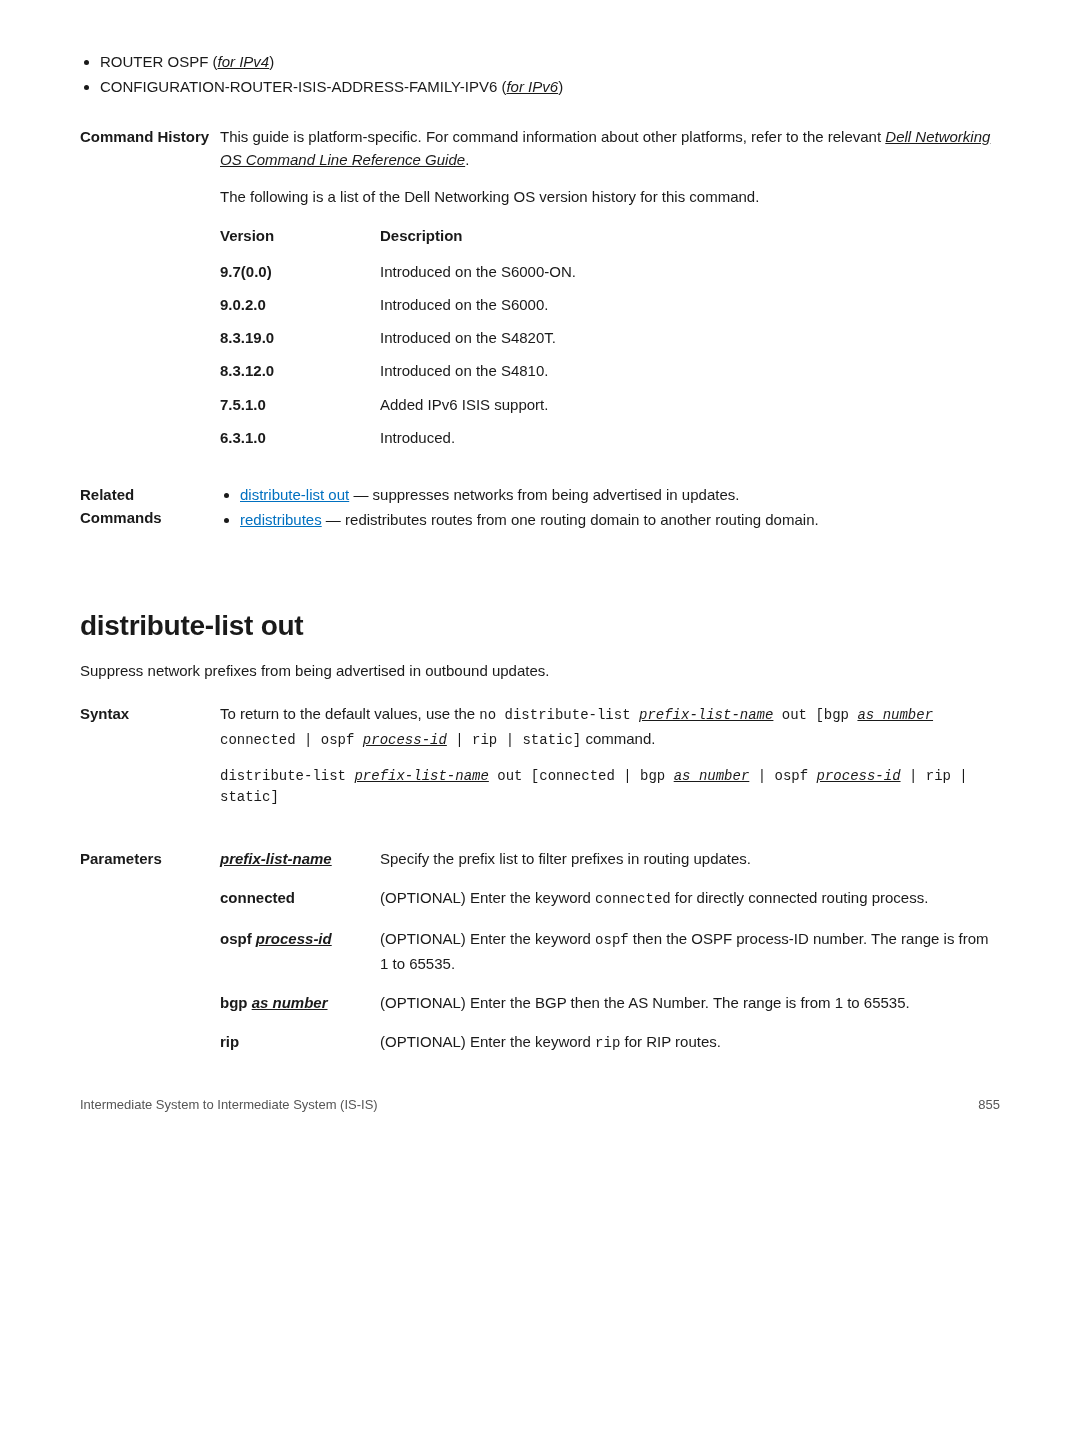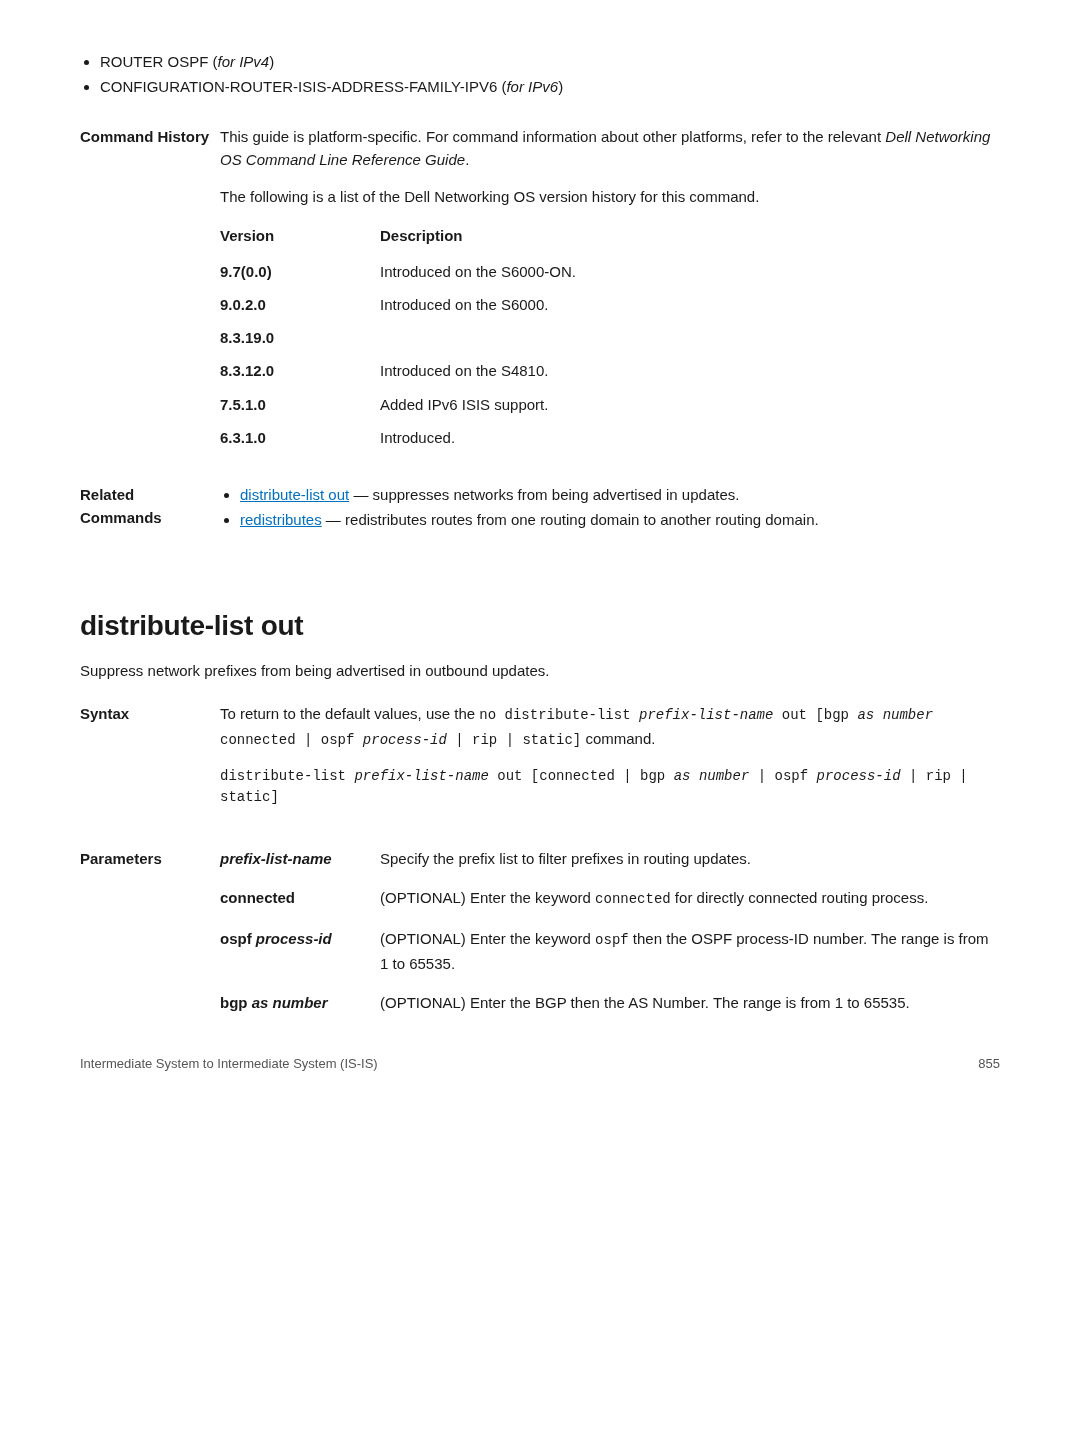--- a/index.html
+++ b/index.html
@@ -25,21 +25,21 @@
     flex: 1;
   }
   ul.bullets {
     list-style: disc;
     margin: 0;
     padding-left: 20px;
   }
   ul.bullets li {
     margin-bottom: 2px;
   }
-  .italic { font-style: italic; }
+  .italic { font-style: italic; text-decoration: underline; }
   .version-table {
     margin-top: 16px;
   }
   .version-table .vrow {
     display: flex;
     margin-bottom: 10px;
   }
   .version-table .vrow.header {
     font-weight: 600;
     margin-bottom: 12px;
@@ -119,20 +119,21 @@
       <div class="vrow">
         <div class="vcol1">9.7(0.0)</div>
         <div class="vcol2">Introduced on the S6000-ON.</div>
       </div>
       <div class="vrow">
         <div class="vcol1">9.0.2.0</div>
         <div class="vcol2">Introduced on the S6000.</div>
       </div>
       <div class="vrow">
         <div class="vcol1">8.3.19.0</div>
+        <div class="vcol2">Introduced on the S4820T.</div>
       </div>
       <div class="vrow">
         <div class="vcol1">8.3.12.0</div>
         <div class="vcol2">Introduced on the S4810.</div>
       </div>
       <div class="vrow">
         <div class="vcol1">7.5.1.0</div>
         <div class="vcol2">Added IPv6 ISIS support.</div>
       </div>
       <div class="vrow">
@@ -197,20 +198,26 @@
       </div>
     </div>
 
     <div class="prow">
       <div class="pcol1">
         <span>bgp </span><span class="italic">as number</span>
       </div>
       <div class="pcol2">(OPTIONAL) Enter the BGP then the AS Number. The range is from 1 to 65535.</div>
     </div>
 
+    <div class="prow">
+      <div class="pcol1">rip</div>
+      <div class="pcol2">
+        <span>(OPTIONAL) Enter the keyword </span><span class="mono">rip</span><span> for RIP routes.</span>
+      </div>
+    </div>
 
   </div>
 </div>
 
 <div class="footer">
   <div>Intermediate System to Intermediate System (IS-IS)</div>
   <div>855</div>
 </div>
 
 </body></html>

